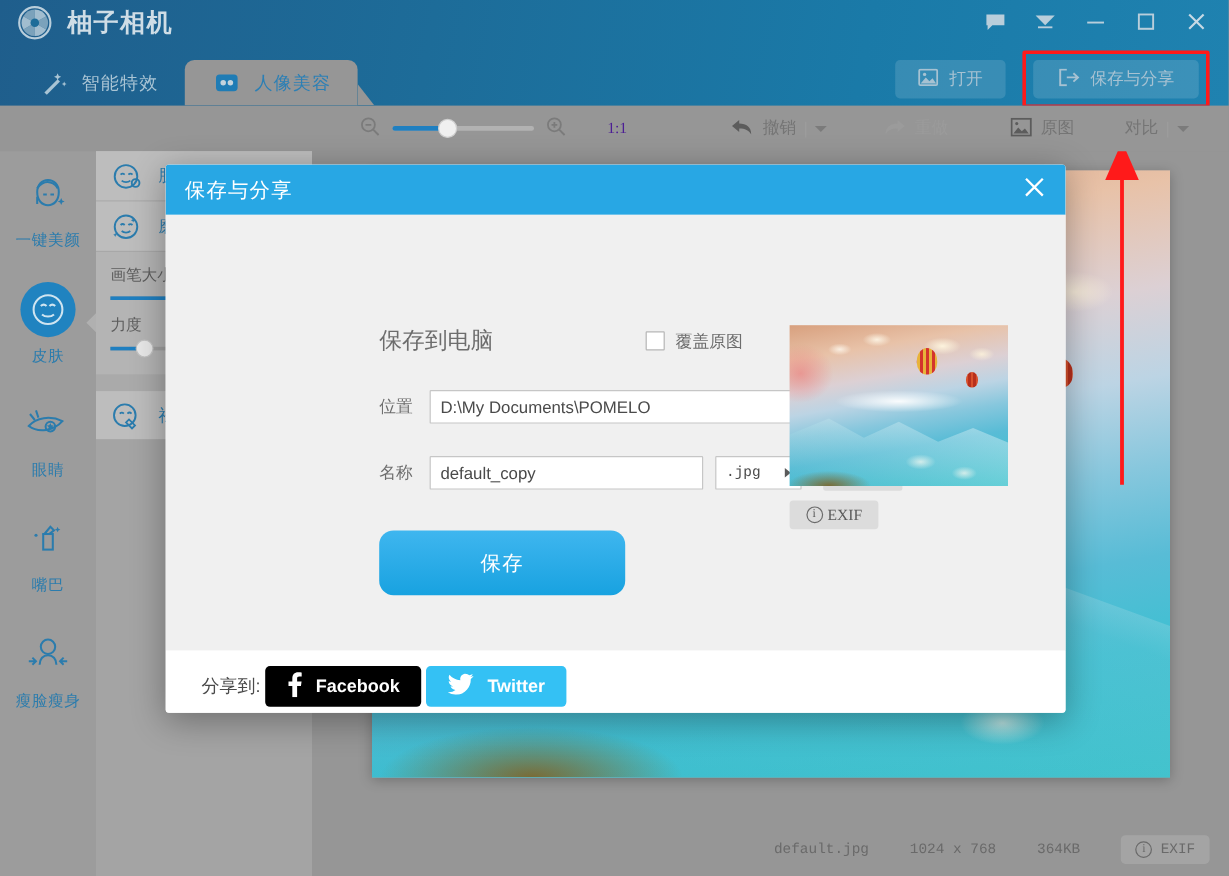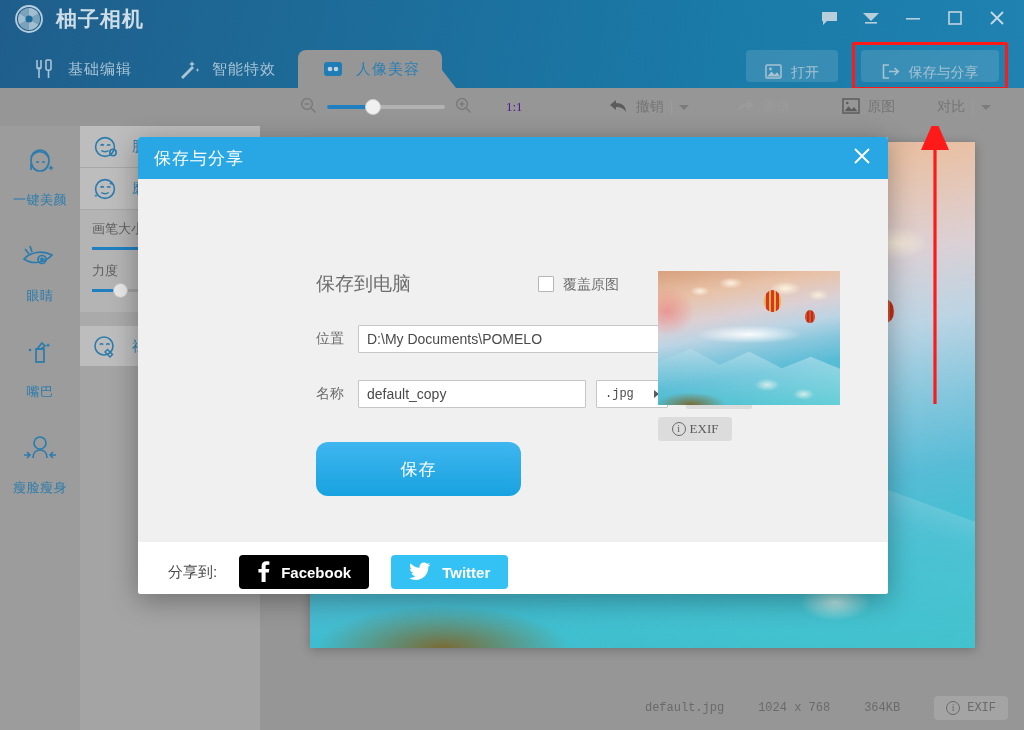--- a/index.html
+++ b/index.html
@@ -45,21 +45,21 @@
     border-radius: 0 0 0 0;
     clip-path: polygon(0 0, 100% 100%, 0 100%);
   }
   .tab .ticon { width: 26px; height: 22px; display: flex; align-items: center; justify-content: center; }
 
   
   #headbtns { position: absolute; right: 16px; top: 42px; display: flex; gap: 14px; align-items: center; }
   .hbtn {
     height: 32px; min-width: 92px; padding: 0 16px; border-radius: 4px;
     background: rgba(255,255,255,0.13);
-    color: #a7c2d2; font-size: 14px; display: flex; align-items: flex-end; gap: 9px;
+    color: #a7c2d2; font-size: 14px; display: flex; align-items: center; gap: 9px;
     justify-content: center;
   }
   #save-share-wrap { position: relative; padding: 8px 9px; }
   #redbox {
     position: absolute; left: 0; top: 0; right: 0; bottom: 0;
     border: 3px solid #ff1a1a; border-radius: 2px; pointer-events: none;
   }
 
   
   #toolbar {
@@ -189,21 +189,21 @@
     box-shadow: 0 6px 28px rgba(0,0,0,0.33);
     border-radius: 3px; overflow: hidden; background: #fff;
   }
   #dlg-header {
     height: 42px; background: #28a7e4; display: flex; align-items: center;
     padding: 0 16px; justify-content: space-between;
   }
   #dlg-title { color: #fff; font-size: 17px; letter-spacing: 1px; }
   #dlg-close { color: #fff; font-size: 22px; line-height: 1; font-weight: 300; }
   #dlg-body { height: 363px; background: #f0f0f0; position: relative; }
-  #dlg-foot { height: 60px; background: #fff; display: flex; align-items: center; padding-left: 30px; gap: 22px; }
+  #dlg-foot { height: 60px; background: #fff; display: flex; align-items: center; padding-left: 30px; gap: 4px; }
 
   #sec-title { position: absolute; left: 178px; top: 92px; font-size: 19px; color: #6d6d6d; }
   #ovr-wrap { position: absolute; left: 400px; top: 97px; display: flex; align-items: flex-start; gap: 9px; }
   #ovr-box { width: 16px; height: 16px; border: 1px solid #b6b6b6; background: #fff; border-radius: 1px; }
   #ovr-label { font-size: 14px; color: #6d6d6d; }
 
   .fld-row { position: absolute; left: 178px; display: flex; align-items: center; gap: 10px; }
   .fld-label { font-size: 14px; color: #6d6d6d; width: 32px; }
   .txtbox {
     height: 28px; border: 1px solid #c6c6c6; background: #fff;
@@ -323,30 +323,20 @@
         </svg>
     </div>
     <div class="winbtn">
       <svg width="16" height="16" viewBox="0 0 16 16">
           <path d="M2 2L14 14M14 2L2 14" stroke="#c6d9e5" stroke-width="1.8" fill="none"></path>
         </svg>
     </div>
   </div>
 
   <div id="tabs">
-    <div class="tab">
-      <span class="ticon">
-        <svg width="24" height="22" viewBox="0 0 24 22">
-          <path d="M4 2v7a2 2 0 004 0V2M6 9v11" stroke="#a9c4d4" stroke-width="1.6" fill="none"></path>
-          <rect x="13" y="2" width="5" height="10" rx="1" fill="none" stroke="#a9c4d4" stroke-width="1.6"></rect>
-          <path d="M15.5 12v8" stroke="#a9c4d4" stroke-width="1.6"></path>
-        </svg>
-      </span>
-      <span class="tlabel">基础编辑</span>
-    </div>
 
     <div class="tab">
       <span class="ticon">
         <svg width="24" height="22" viewBox="0 0 24 22">
           <path d="M4 19L15 8l2 2L6 21z" fill="#a9c4d4"></path>
           <path d="M15 3l.9 2.1L18 6l-2.1.9L15 9l-.9-2.1L12 6l2.1-.9z" fill="#a9c4d4"></path>
           <path d="M20.5 10l.6 1.4 1.4.6-1.4.6-.6 1.4-.6-1.4L18.5 12l1.4-.6z" fill="#a9c4d4"></path>
         </svg>
       </span>
       <span class="tlabel">智能特效</span>
@@ -460,20 +450,30 @@
         <path d="M11 16c0-6 4-10 9-10s9 4 9 10c0 7-4 11-9 11s-9-4-9-11z" fill="none" stroke="#2b7cad" stroke-width="1.7"></path>
         <path d="M11 13c3-4 7-6 11-5 3 .8 5 2.5 6 5" fill="none" stroke="#2b7cad" stroke-width="1.7"></path>
         <path d="M16 18h3M22 18h3" stroke="#2b7cad" stroke-width="1.7"></path>
         <path d="M31 21l.9 2 2 .9-2 .9-.9 2-.9-2-2-.9 2-.9z" fill="#2b7cad"></path>
         <path d="M11 20v6" stroke="#2b7cad" stroke-width="1.7"></path>
       </svg>
     </span>
     <span class="sb-label">一键美颜</span>
   </div>
 
+  <div class="sb-item active">
+    <span class="sb-ico">
+      <svg width="34" height="34" viewBox="0 0 34 34">
+        <circle cx="17" cy="17" r="12" fill="none" stroke="#cfe4f0" stroke-width="1.7"></circle>
+        <path d="M11 14c1.4-1.4 3.4-1.4 4.8 0M18.2 14c1.4-1.4 3.4-1.4 4.8 0" fill="none" stroke="#cfe4f0" stroke-width="1.7"></path>
+        <path d="M12 21c2.6 2.4 7.4 2.4 10 0" fill="none" stroke="#cfe4f0" stroke-width="1.7"></path>
+      </svg>
+    </span>
+    <span class="sb-label">皮肤</span>
+  </div>
 
   <div class="sb-item">
     <span class="sb-ico">
       <svg width="42" height="30" viewBox="0 0 42 30">
         <path d="M5 16c6-7 18-9 28-4-7 8-20 10-28 4z" fill="none" stroke="#2b7cad" stroke-width="1.7"></path>
         <path d="M19 16.5a4 4 0 108 0 4 4 0 00-8 0z" fill="none" stroke="#2b7cad" stroke-width="1.7"></path>
         <path d="M6 6l4 5M11 3l2 6" stroke="#2b7cad" stroke-width="1.7"></path>
         <path d="M23 13.5l.8 1.8 2 .3-1.4 1.4.3 2-1.7-1-1.7 1 .3-2L20 15.6l2-.3z" fill="#2b7cad"></path>
       </svg>
     </span>

